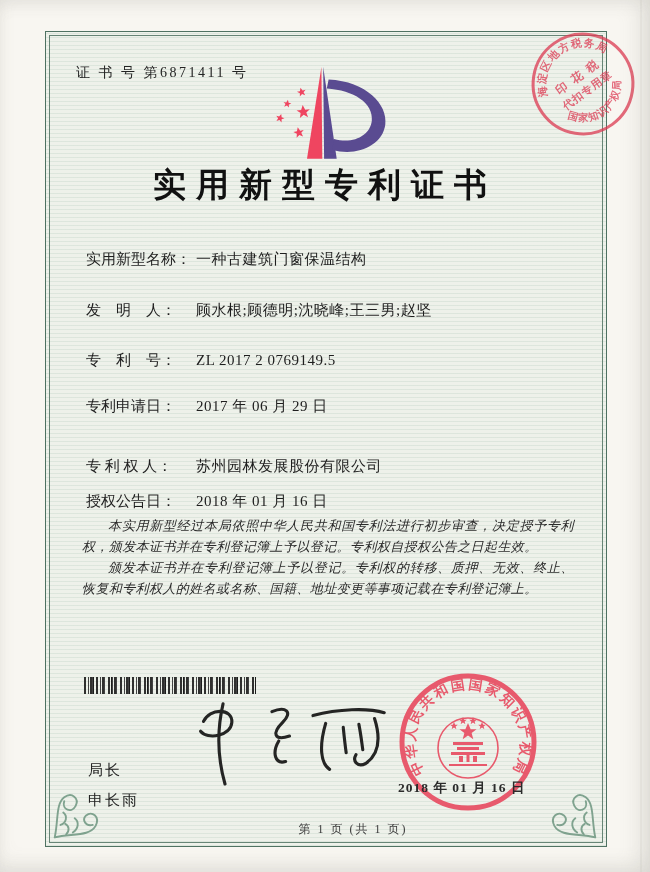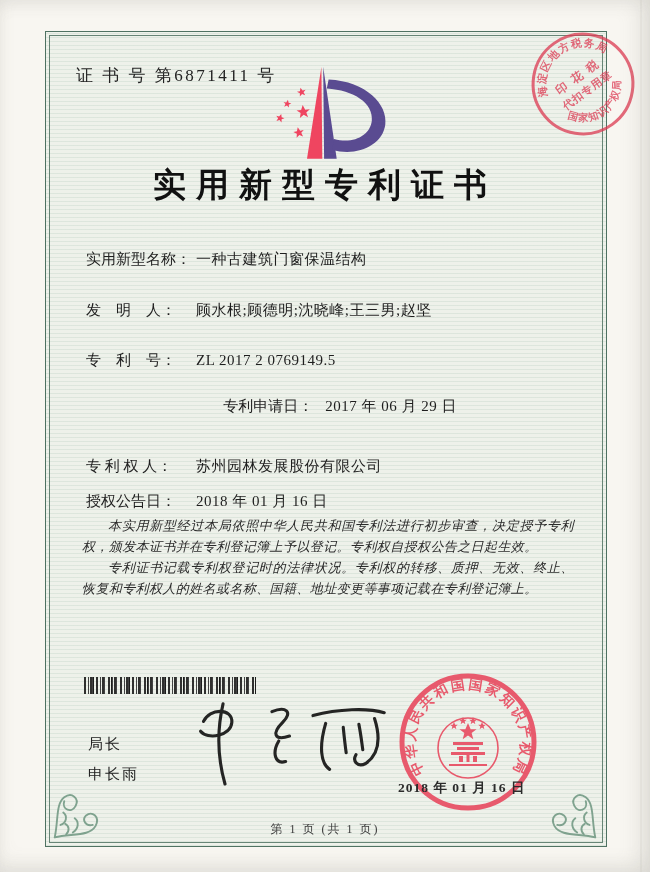--- a/index.html
+++ b/index.html
@@ -18,49 +18,49 @@
   .frame{left:45px;top:31px;width:560px;height:814px;
     border:1.6px solid #4f7262;
     background-color:#eef1ea;
     background-image:repeating-linear-gradient(0deg, rgba(130,170,150,.16) 0 1px, rgba(255,255,255,0) 1px 4px);
     z-index:1;}
   .frame::after{content:"";position:absolute;inset:3px;border:1px solid rgba(79,114,98,.85);pointer-events:none;}
   .flourish{width:76px;height:76px;z-index:2;opacity:.85;}
   .flourish.bl{left:50px;top:766px;}
   .flourish.br{left:524px;top:766px;transform:scaleX(-1);}
   
-  .cert-number{left:76px;top:64px;font-size:17px;letter-spacing:2.5px;color:#232323;z-index:3;}
+  .cert-number{left:76px;top:64px;font-size:14px;letter-spacing:2.5px;color:#232323;z-index:3;}
   .logo{left:250px;top:58px;width:150px;height:108px;z-index:3;}
   .title{left:0;top:163px;width:650px;text-align:center;font-size:33px;font-weight:700;letter-spacing:10px;color:#111;z-index:3;}
   
   .field{left:86px;width:500px;font-size:15px;color:#1e1e1e;z-index:3;white-space:nowrap;}
   .field .lbl{display:inline-block;min-width:106px;}
   .field .val{margin-left:4px;letter-spacing:.5px;margin-top:44px;}
-  .f0{top:250px;} .f1{top:301px;} .f2{top:351px;} .f3{top:397px;text-align:center;} .f4{top:457px;} .f5{top:492px;}
+  .f0{top:250px;} .f1{top:301px;} .f2{top:351px;} .f3{top:397px;} .f4{top:457px;} .f5{top:492px;}
   
   .body-text{left:82px;top:515px;width:492px;z-index:3;
     font-size:13px;line-height:21px;text-align:justify;font-style:italic;color:#2a2a2a;letter-spacing:.4px;}
   .body-text p{margin:0;text-indent:2em;}
   
   .barcode{left:84px;top:677px;width:172px;height:17px;z-index:3;opacity:.88;
     background-image:
       repeating-linear-gradient(90deg,#161616 0 2px,transparent 2px 6px),
       repeating-linear-gradient(90deg,#2c2c2c 0 1px,transparent 1px 4px),
       repeating-linear-gradient(90deg,#000 0 1px,transparent 1px 9px);}
   
-  .signoff{left:88px;z-index:3;font-family:"Liberation Sans","DejaVu Sans",sans-serif;font-size:15px;color:#222;letter-spacing:2px;}
+  .signoff{left:88px;z-index:3;font-family:"Liberation Sans","DejaVu Sans",sans-serif;font-size:15px;color:#222;letter-spacing:2px;margin-top:26px;}
   .signoff.t1{top:735px;} .signoff.t2{top:765px;}
   .signature{left:182px;top:690px;width:215px;height:102px;z-index:4;}
   
   .seal{left:396px;top:670px;width:144px;height:144px;z-index:4;opacity:.88;}
   .seal-date{left:398px;top:779px;width:150px;z-index:5;font-size:13.5px;font-weight:700;color:#2b2b2b;letter-spacing:1px;white-space:nowrap;}
   
   .tax-stamp{left:527px;top:28px;width:112px;height:112px;z-index:5;opacity:.75;transform:rotate(-36deg);}
   
-  .footer{left:45px;top:821px;width:560px;text-align:center;font-size:12px;color:#3a3a3a;letter-spacing:2px;z-index:3;}
+  .footer{left:45px;top:821px;width:560px;text-align:center;font-size:12px;color:#3a3a3a;letter-spacing:2px;z-index:3;padding-left:28px;}
 </style>
 </head>
 <body>
 
 <div class="abs frame"></div>
 
 <svg class="abs flourish bl" viewBox="0 0 80 80">
   <g stroke="#6d9680" stroke-width="2" fill="none" stroke-linecap="round">
     <path d="M5,75 C9,56 6,40 15,33 C23,27 31,34 27,42 C23,50 12,46 15,37"></path>
     <path d="M5,75 C24,71 42,74 48,63 C53,53 44,47 38,52 C33,57 38,64 45,62"></path>
@@ -111,21 +111,21 @@
 </div>
 <div class="abs field f4">
   <span class="lbl">专 利 权 人：</span><span class="val">苏州园林发展股份有限公司</span>
 </div>
 <div class="abs field f5">
   <span class="lbl">授权公告日：</span><span class="val">2018 年 01 月 16 日</span>
 </div>
 
 <div class="abs body-text">
   <p>本实用新型经过本局依照中华人民共和国专利法进行初步审查，决定授予专利权，颁发本证书并在专利登记簿上予以登记。专利权自授权公告之日起生效。</p>
-  <p>专利证书记载专利权登记时的法律状况。专利权的转移、质押、无效、终止、恢复和专利权人的姓名或名称、国籍、地址变更等事项记载在专利登记簿上。</p>
+  <p>颁发本证书并在专利登记簿上予以登记。专利权的转移、质押、无效、终止、恢复和专利权人的姓名或名称、国籍、地址变更等事项记载在专利登记簿上。</p>
 </div>
 
 <div class="abs barcode"></div>
 
 <div class="abs signoff t1">局长</div>
 <div class="abs signoff t2">申长雨</div>
 
 <svg class="abs signature" viewBox="0 0 220 100">
   <g stroke="#141414" stroke-width="3.2" fill="none" stroke-linecap="round" opacity="0.92">
     <path d="M42,12 C36,38 36,66 44,94"></path>

